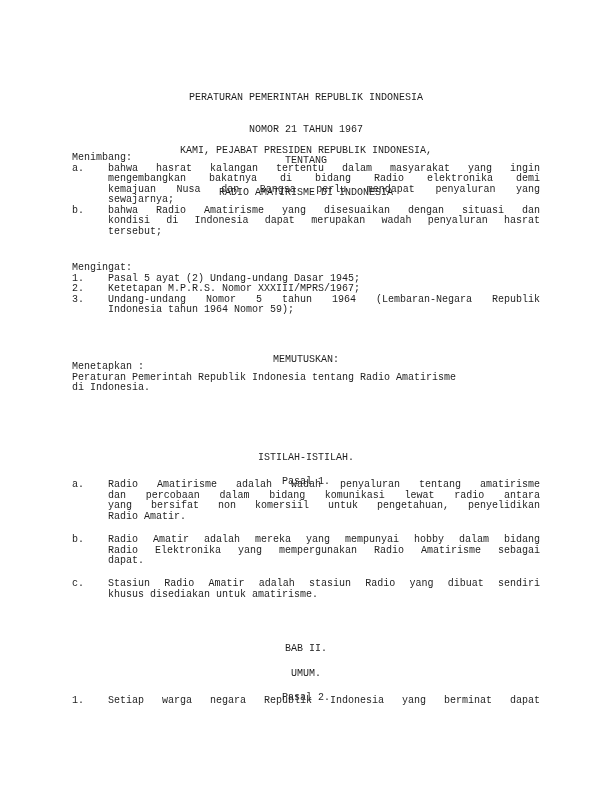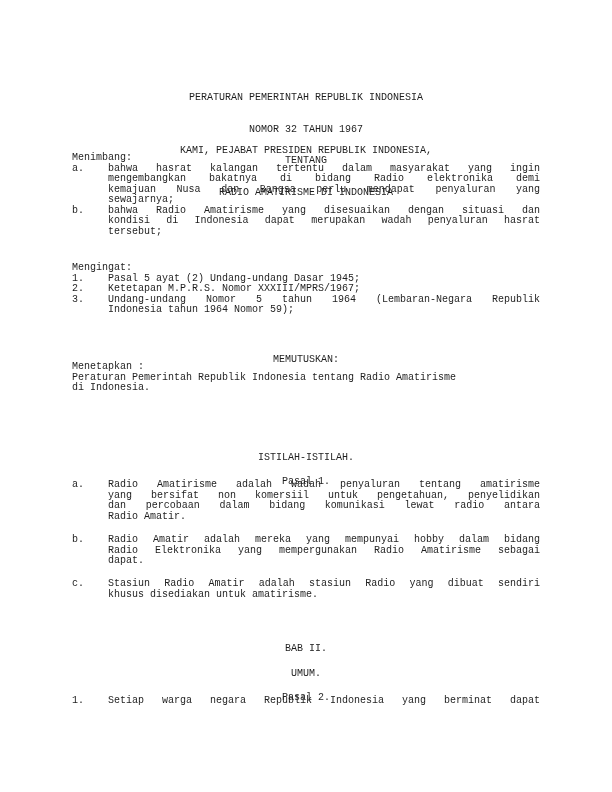--- a/index.html
+++ b/index.html
@@ -19,21 +19,21 @@
     .body .l { display: block; text-align: left; height: 10.55px; white-space: pre; }
     .full .l { display: block; text-align: left; height: 10.55px; white-space: pre; }
   </style>
 </head>
 <body>
 
 <div class="page">
 
   <div class="blk center" style="top:72px;">
     <span class="line">PERATURAN PEMERINTAH REPUBLIK INDONESIA</span>
-    <span class="line">NOMOR 32 TAHUN 1967</span>
+    <span class="line">NOMOR 21 TAHUN 1967</span>
     <span class="line">TENTANG</span>
     <span class="line">RADIO AMATIRISME DI INDONESIA</span>
   </div>
 
   <div class="blk center" style="top:125px;">
     <span class="line">KAMI, PEJABAT PRESIDEN REPUBLIK INDONESIA,</span>
   </div>
 
   <div class="blk" style="top:153px;">
     <span class="line">Menimbang:</span>
@@ -94,22 +94,22 @@
   </div>
   <div class="blk center" style="top:456px;">
     <span class="line">Pasal 1.</span>
   </div>
 
   <div class="blk" style="top:480px;">
     <div class="item">
       <span class="num">a.</span>
       <div class="body">
         <span class="j">Radio Amatirisme adalah wadah penyaluran tentang amatirisme</span>
+        <span class="j">dan percobaan dalam bidang komunikasi lewat radio antara</span>
         <span class="j">yang bersifat non komersiil untuk pengetahuan, penyelidikan</span>
-        <span class="j">dan percobaan dalam bidang komunikasi lewat radio antara</span>
         <span class="l">Radio Amatir.</span>
       </div>
     </div>
   </div>
 
   <div class="blk" style="top:535px;">
     <div class="item">
       <span class="num">b.</span>
       <div class="body">
         <span class="j">Radio Amatir adalah mereka yang mempunyai hobby dalam bidang</span>

